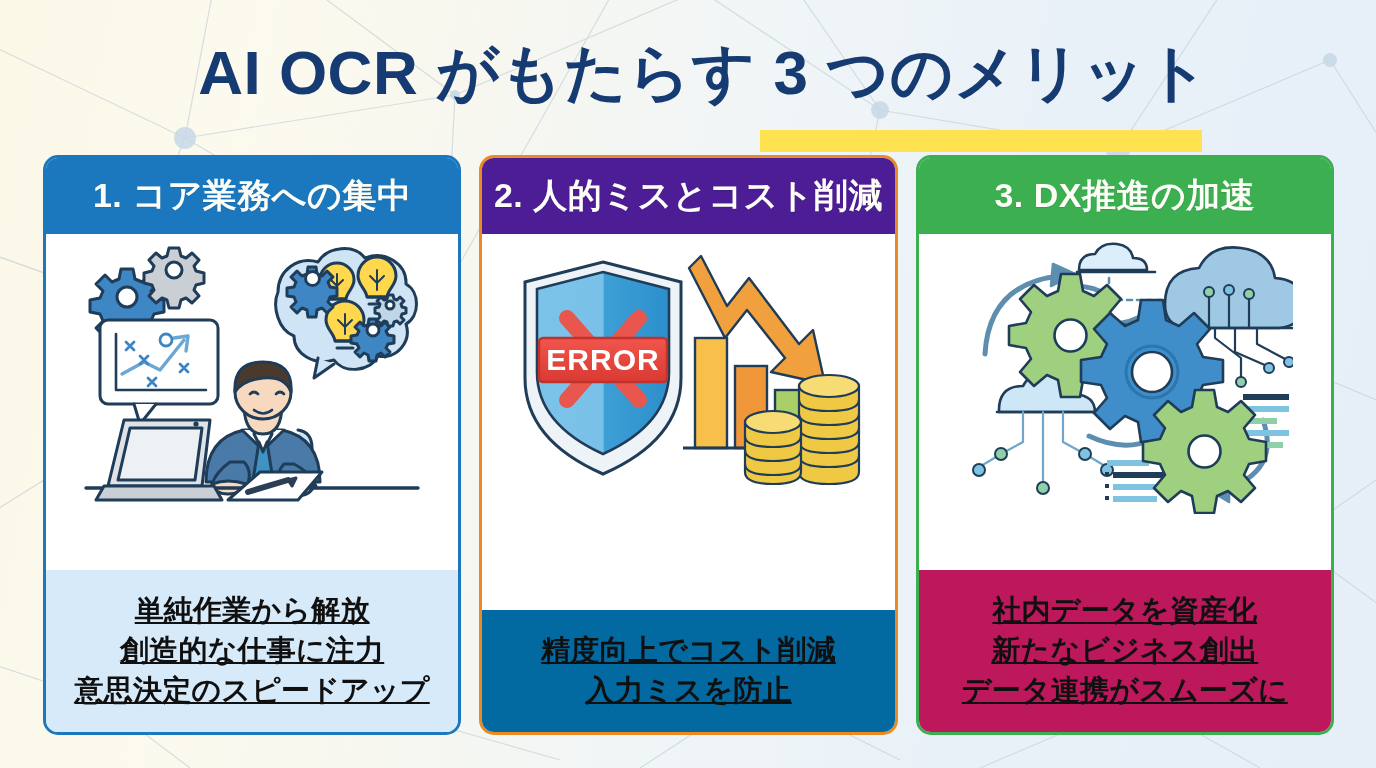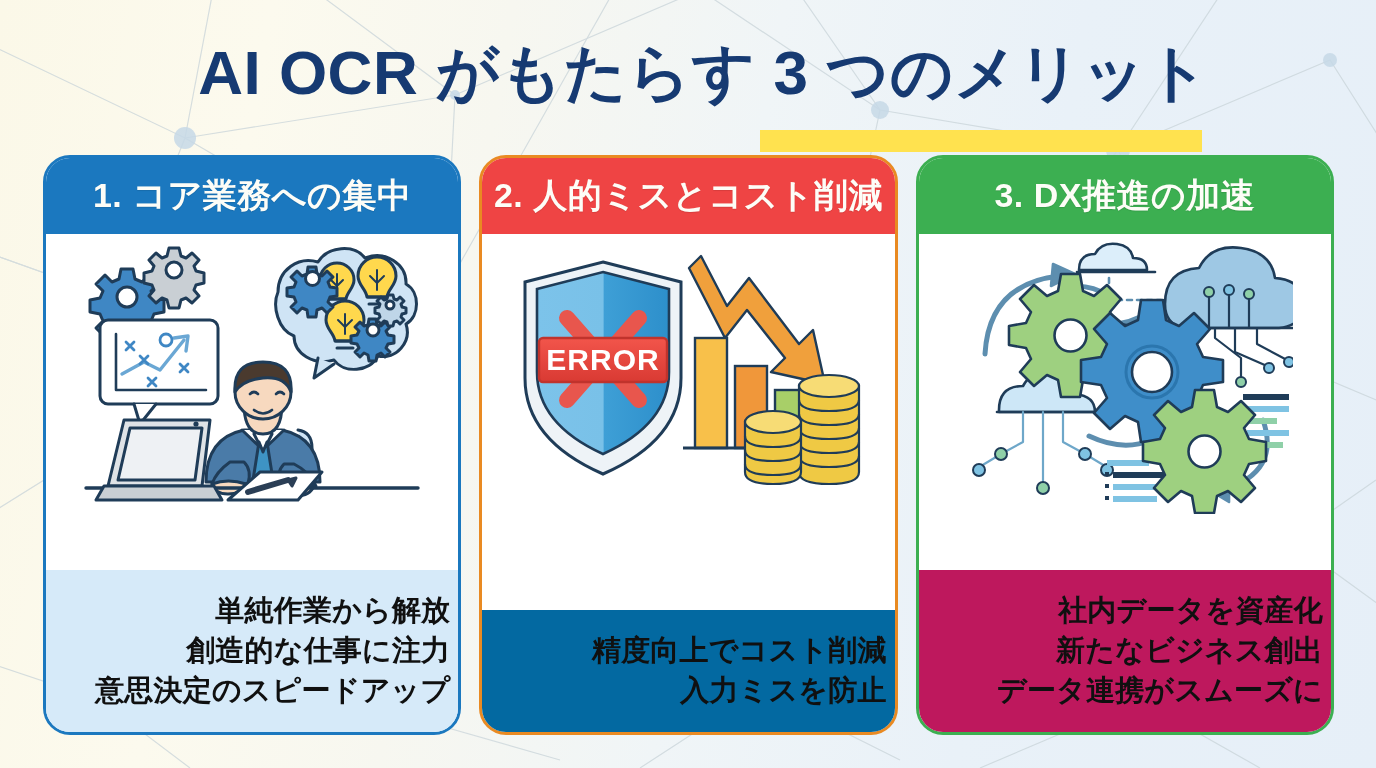--- a/index.html
+++ b/index.html
@@ -74,21 +74,21 @@
     width: 1291px;
     height: 580px;
     display: flex;
     gap: 18px;
   }
   .card {
     position: relative;
     flex: 1 1 0;
     display: flex;
     flex-direction: column;
-    border-radius: 27px;
+    border-radius: 15px;
     overflow: hidden;
     background: #ffffff;
     border: 3px solid #1b78bf;
     box-sizing: border-box;
   }
   .card.c-blue   { border-color: #1b78bf; }
   .card.c-orange { border-color: #e98a22; }
   .card.c-green  { border-color: #3caf51; }
 
   .card-head {
@@ -97,43 +97,44 @@
     align-items: center;
     justify-content: center;
     color: #fdfdf7;
     font-size: 34px;
     font-weight: 700;
     letter-spacing: 0.5px;
     text-shadow: 0 1px 1px rgba(0,0,0,.10);
     flex: 0 0 auto;
   }
   .c-blue   .card-head { background: #1b78bf; }
-  .c-orange .card-head { background: #ef4444; }
+  .c-orange .card-head { background: #4c1d95; }
   .c-green  .card-head { background: #3caf51; }
 
   .card-art {
     flex: 1 1 auto;
     background: #ffffff;
     position: relative;
     display: flex;
     align-items: flex-start;
     justify-content: center;
     overflow: hidden;
   }
   .card-art svg { display: block; }
 
   .card-foot {
     flex: 0 0 auto;
     padding: 20px 8px 22px;
-    text-align: right;
+    text-align: center;
     font-size: 29px;
     line-height: 40px;
     font-weight: 700;
     color: #101010;
     letter-spacing: 0.2px;
+    text-decoration: underline;
   }
   .c-blue   .card-foot { background: #d6eaf9; }
   .c-orange .card-foot { background: #0369a1; }
   .c-green  .card-foot { background: #be185d; }
   .foot-line { display: block; white-space: nowrap; }
 </style>
 </head>
 <body>
 
 <div id="stage">

